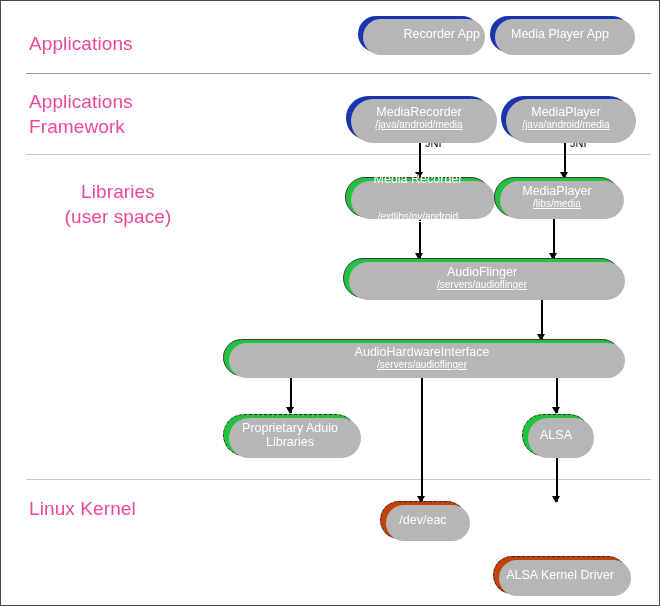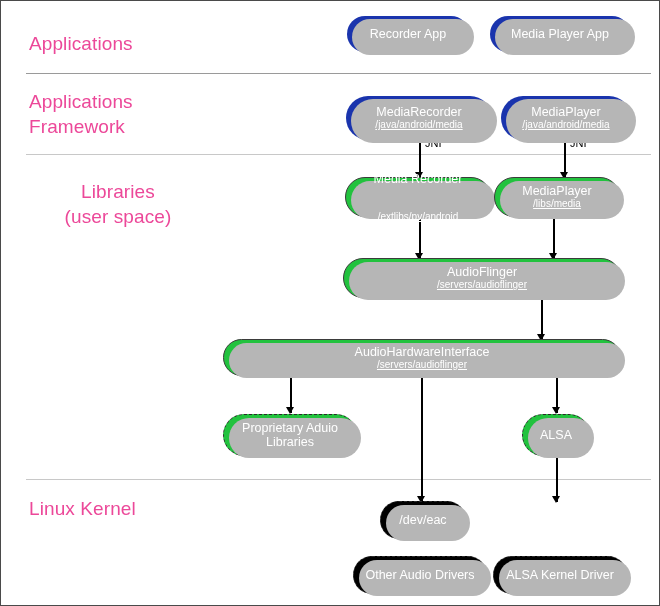--- a/index.html
+++ b/index.html
@@ -75,21 +75,21 @@
     right: -5px;
     bottom: -3px;
     background: #b6b6b6;
     border-radius: 999px;
     z-index: -1;
   }
   .node > * { position: relative; z-index: 1; }
 
   .node.blue  { background: #1a34ad; }
   .node.green { background: #22c23e; }
-  .node.red   { background: #000000; }
+  .node.red   { background: #c2410c; }
 
   .node.solid-border  { border: 1.5px solid #3b3b3b; }
   .node.dashed-border { border: 1.5px dashed #2b2b2b; }
 
   
   .conn {
     position: absolute;
     background: #000000;
     width: 1.6px;
     z-index: 1;
@@ -151,21 +151,21 @@
 
   <div class="conn" style="left:420px; top:374px; height:127px;"></div>
   <div class="arrowhead" style="left:415.5px; top:495px;"></div>
 
   <div class="conn" style="left:555px; top:374px; height:38px;"></div>
   <div class="arrowhead" style="left:550.5px; top:406px;"></div>
 
   <div class="conn" style="left:555px; top:455px; height:46px;"></div>
   <div class="arrowhead" style="left:550.5px; top:495px;"></div>
 
-  <div class="node blue" style="left:346px; top:15px; width:122px; height:36px;">
+  <div class="node blue" style="left:357px; top:15px; width:122px; height:36px;align-items:flex-end;">
     <div class="title">Recorder App</div>
   </div>
 
   <div class="node blue" style="left:489px; top:15px; width:140px; height:36px;">
     <div class="title">Media Player App</div>
   </div>
 
   <div class="node blue" style="left:345px; top:95px; width:146px; height:44px;">
     <div class="title">MediaRecorder</div>
     <div class="sub">/java/android/media</div>
@@ -202,21 +202,18 @@
 
   <div class="node green dashed-border" style="left:521px; top:413px; width:68px; height:42px;">
     <div class="title">ALSA</div>
   </div>
 
   <div class="node red dashed-border" style="left:379px; top:500px; width:86px; height:38px;">
     <div class="title">/dev/eac</div>
   </div>
 
 
-  <div class="node red dashed-border" style="left:352px; top:555px; width:134px; height:38px;">
-    <div class="title">Other Audio Drivers</div>
-  </div>
 
   <div class="node red dashed-border" style="left:492px; top:555px; width:134px; height:38px;">
     <div class="title">ALSA Kernel Driver</div>
   </div>
 
 </div>
 
 </body></html>

